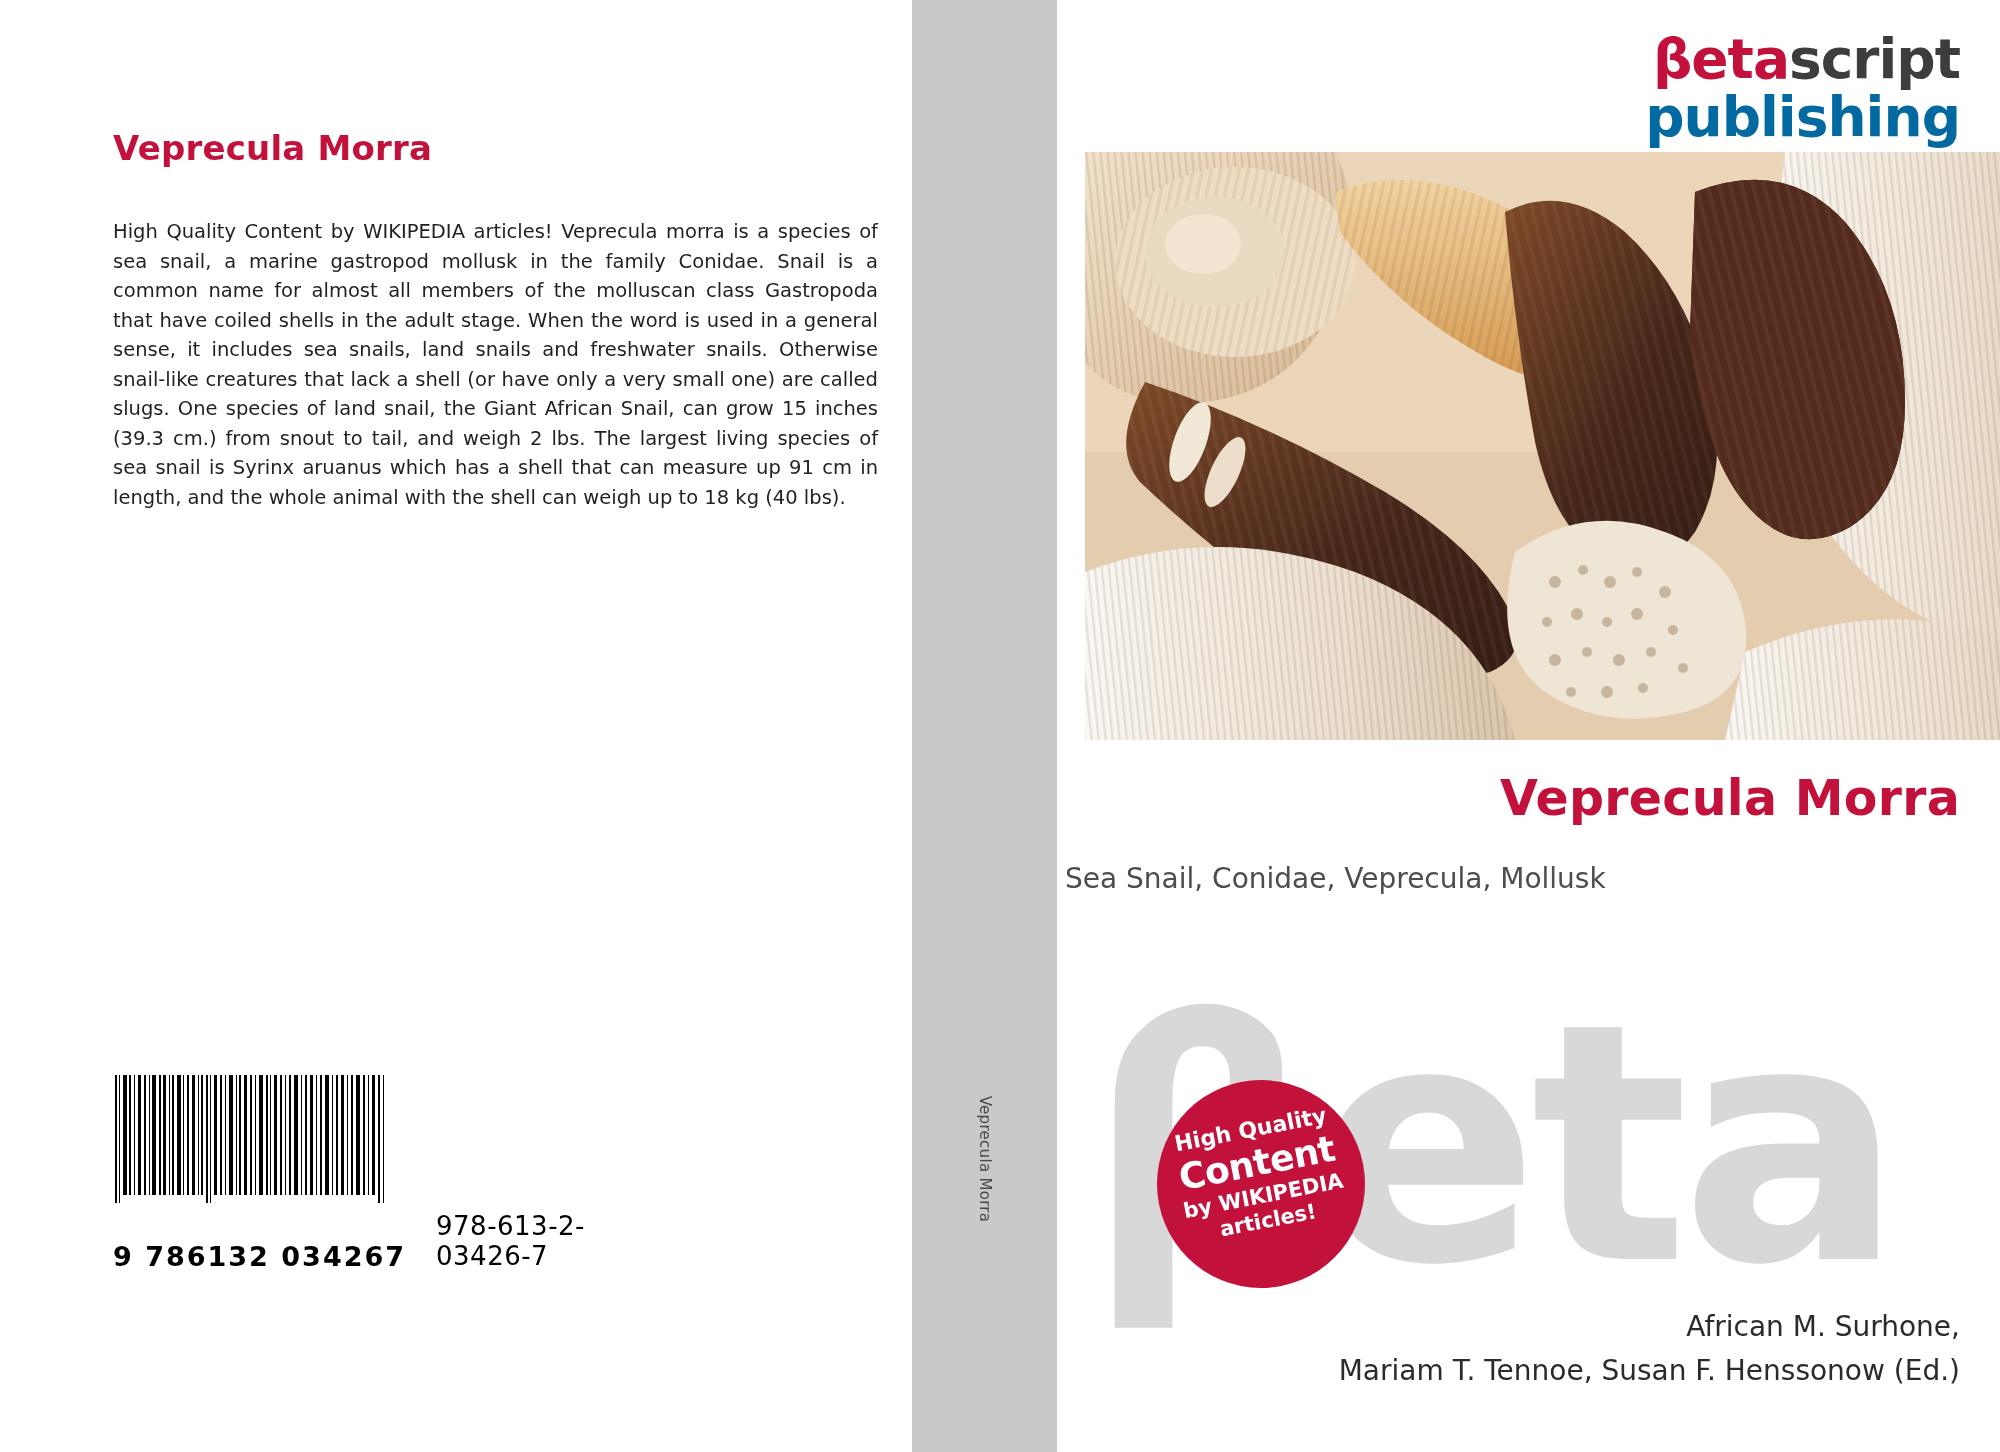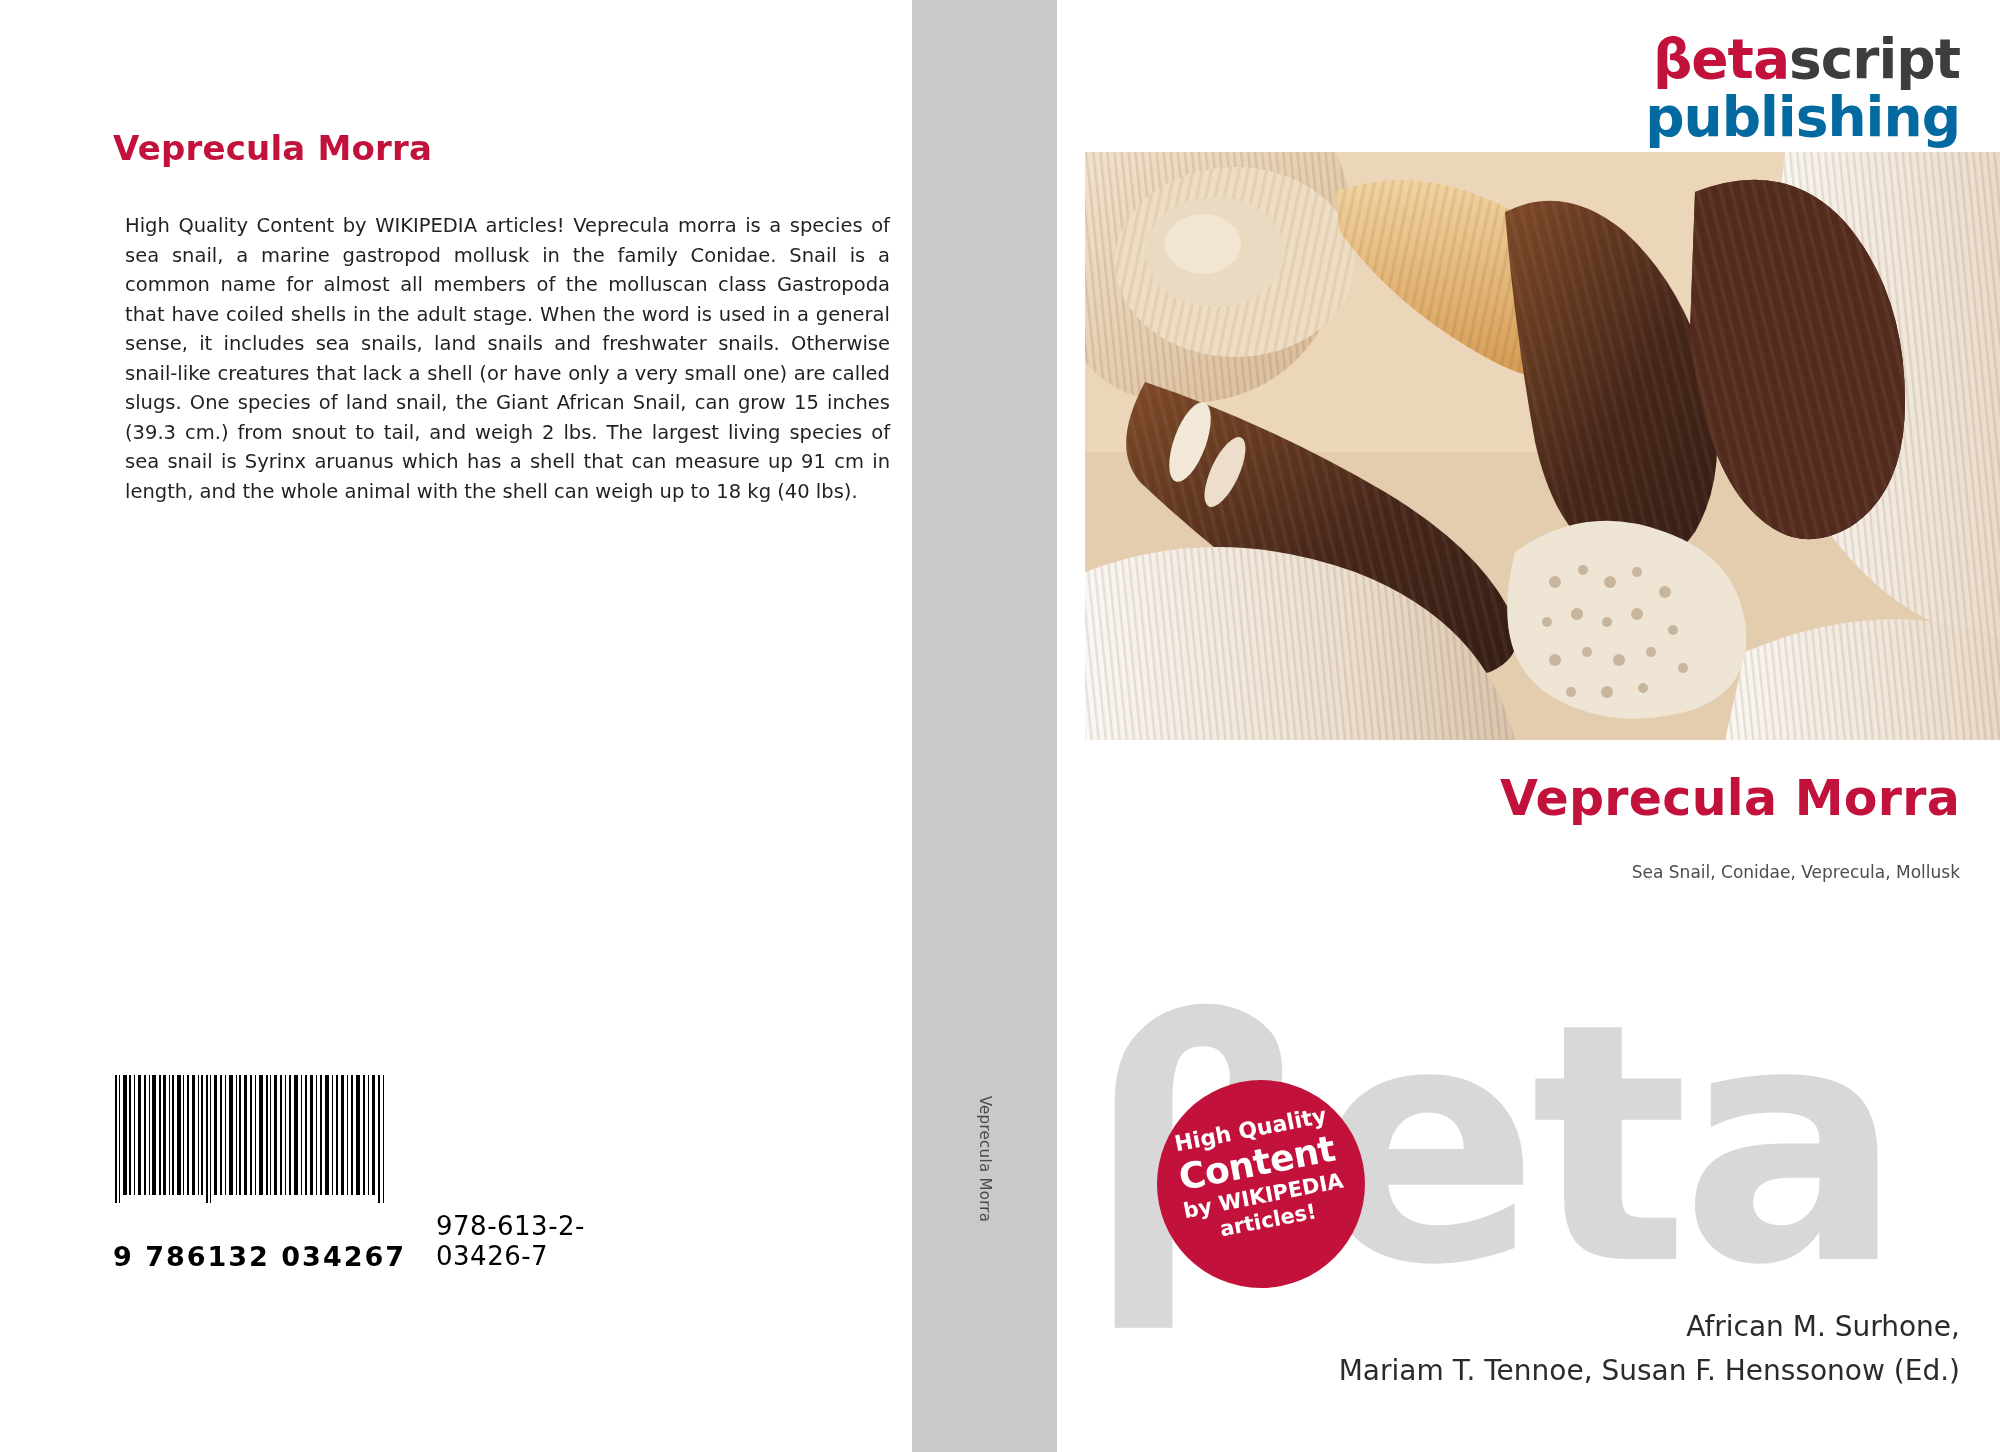--- a/index.html
+++ b/index.html
@@ -34,27 +34,26 @@
     left: 113px;
     top: 128px;
     font-size: 34px;
     font-weight: bold;
     color: #c2123c;
     letter-spacing: 0.2px;
   }
   .back-blurb {
     position: absolute;
     left: 113px;
-    top: 211px;
+    top: 217px;
     width: 765px;
     font-size: 19.5px;
     line-height: 29.5px;
     color: #231f20;
     text-align: justify;
-    margin-left: 12px;
   }
 
   
   .barcode-block {
     position: absolute;
     left: 113px;
     top: 1075px;
     width: 560px;
   }
   .barcode-bars {
@@ -159,22 +158,22 @@
     font-size: 49px;
     font-weight: bold;
     color: #c2123c;
     letter-spacing: 0.3px;
   }
   .front-subtitle {
     position: absolute;
     left: 0;
     right: 40px;
     top: 862px;
-    text-align: right;
-    font-size: 17px;
+    text-align: left;
+    font-size: 28px;
     color: #4d4d4d;
     margin-left: 8px;
   }
 
   .watermark {
     position: absolute;
     left: 30px;
     top: 980px;
     font-size: 330px;
     font-weight: bold;

